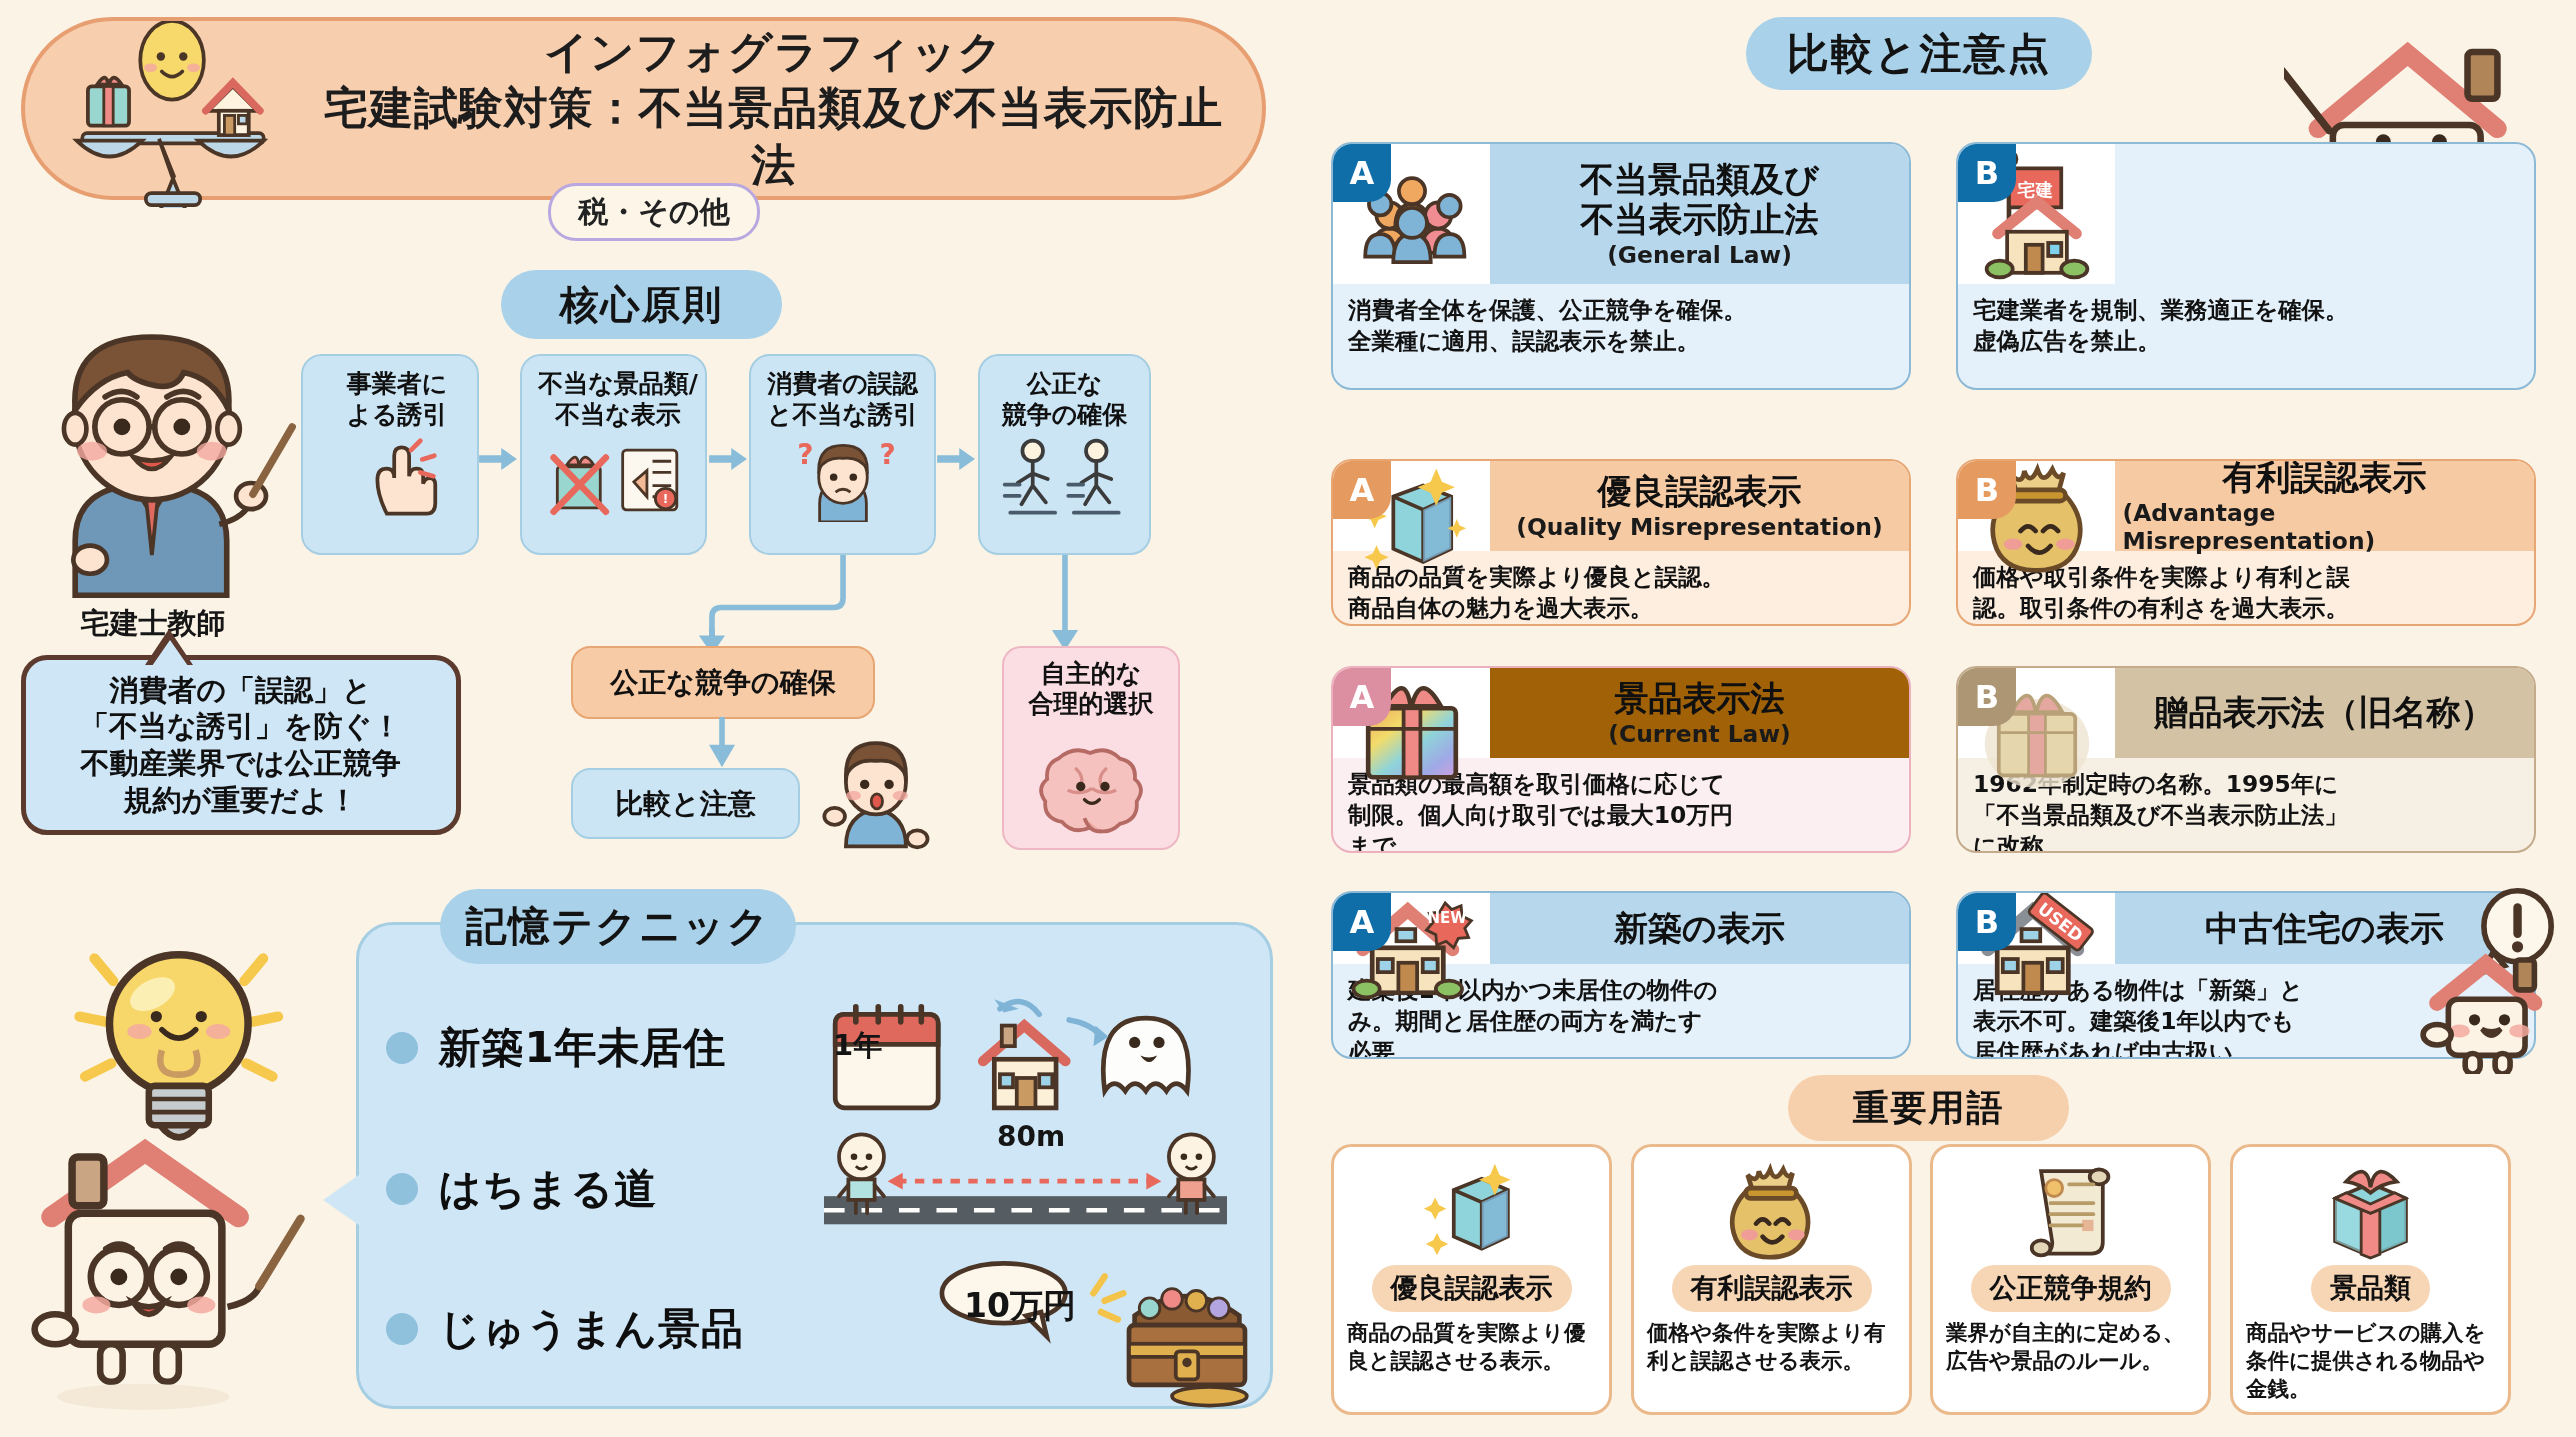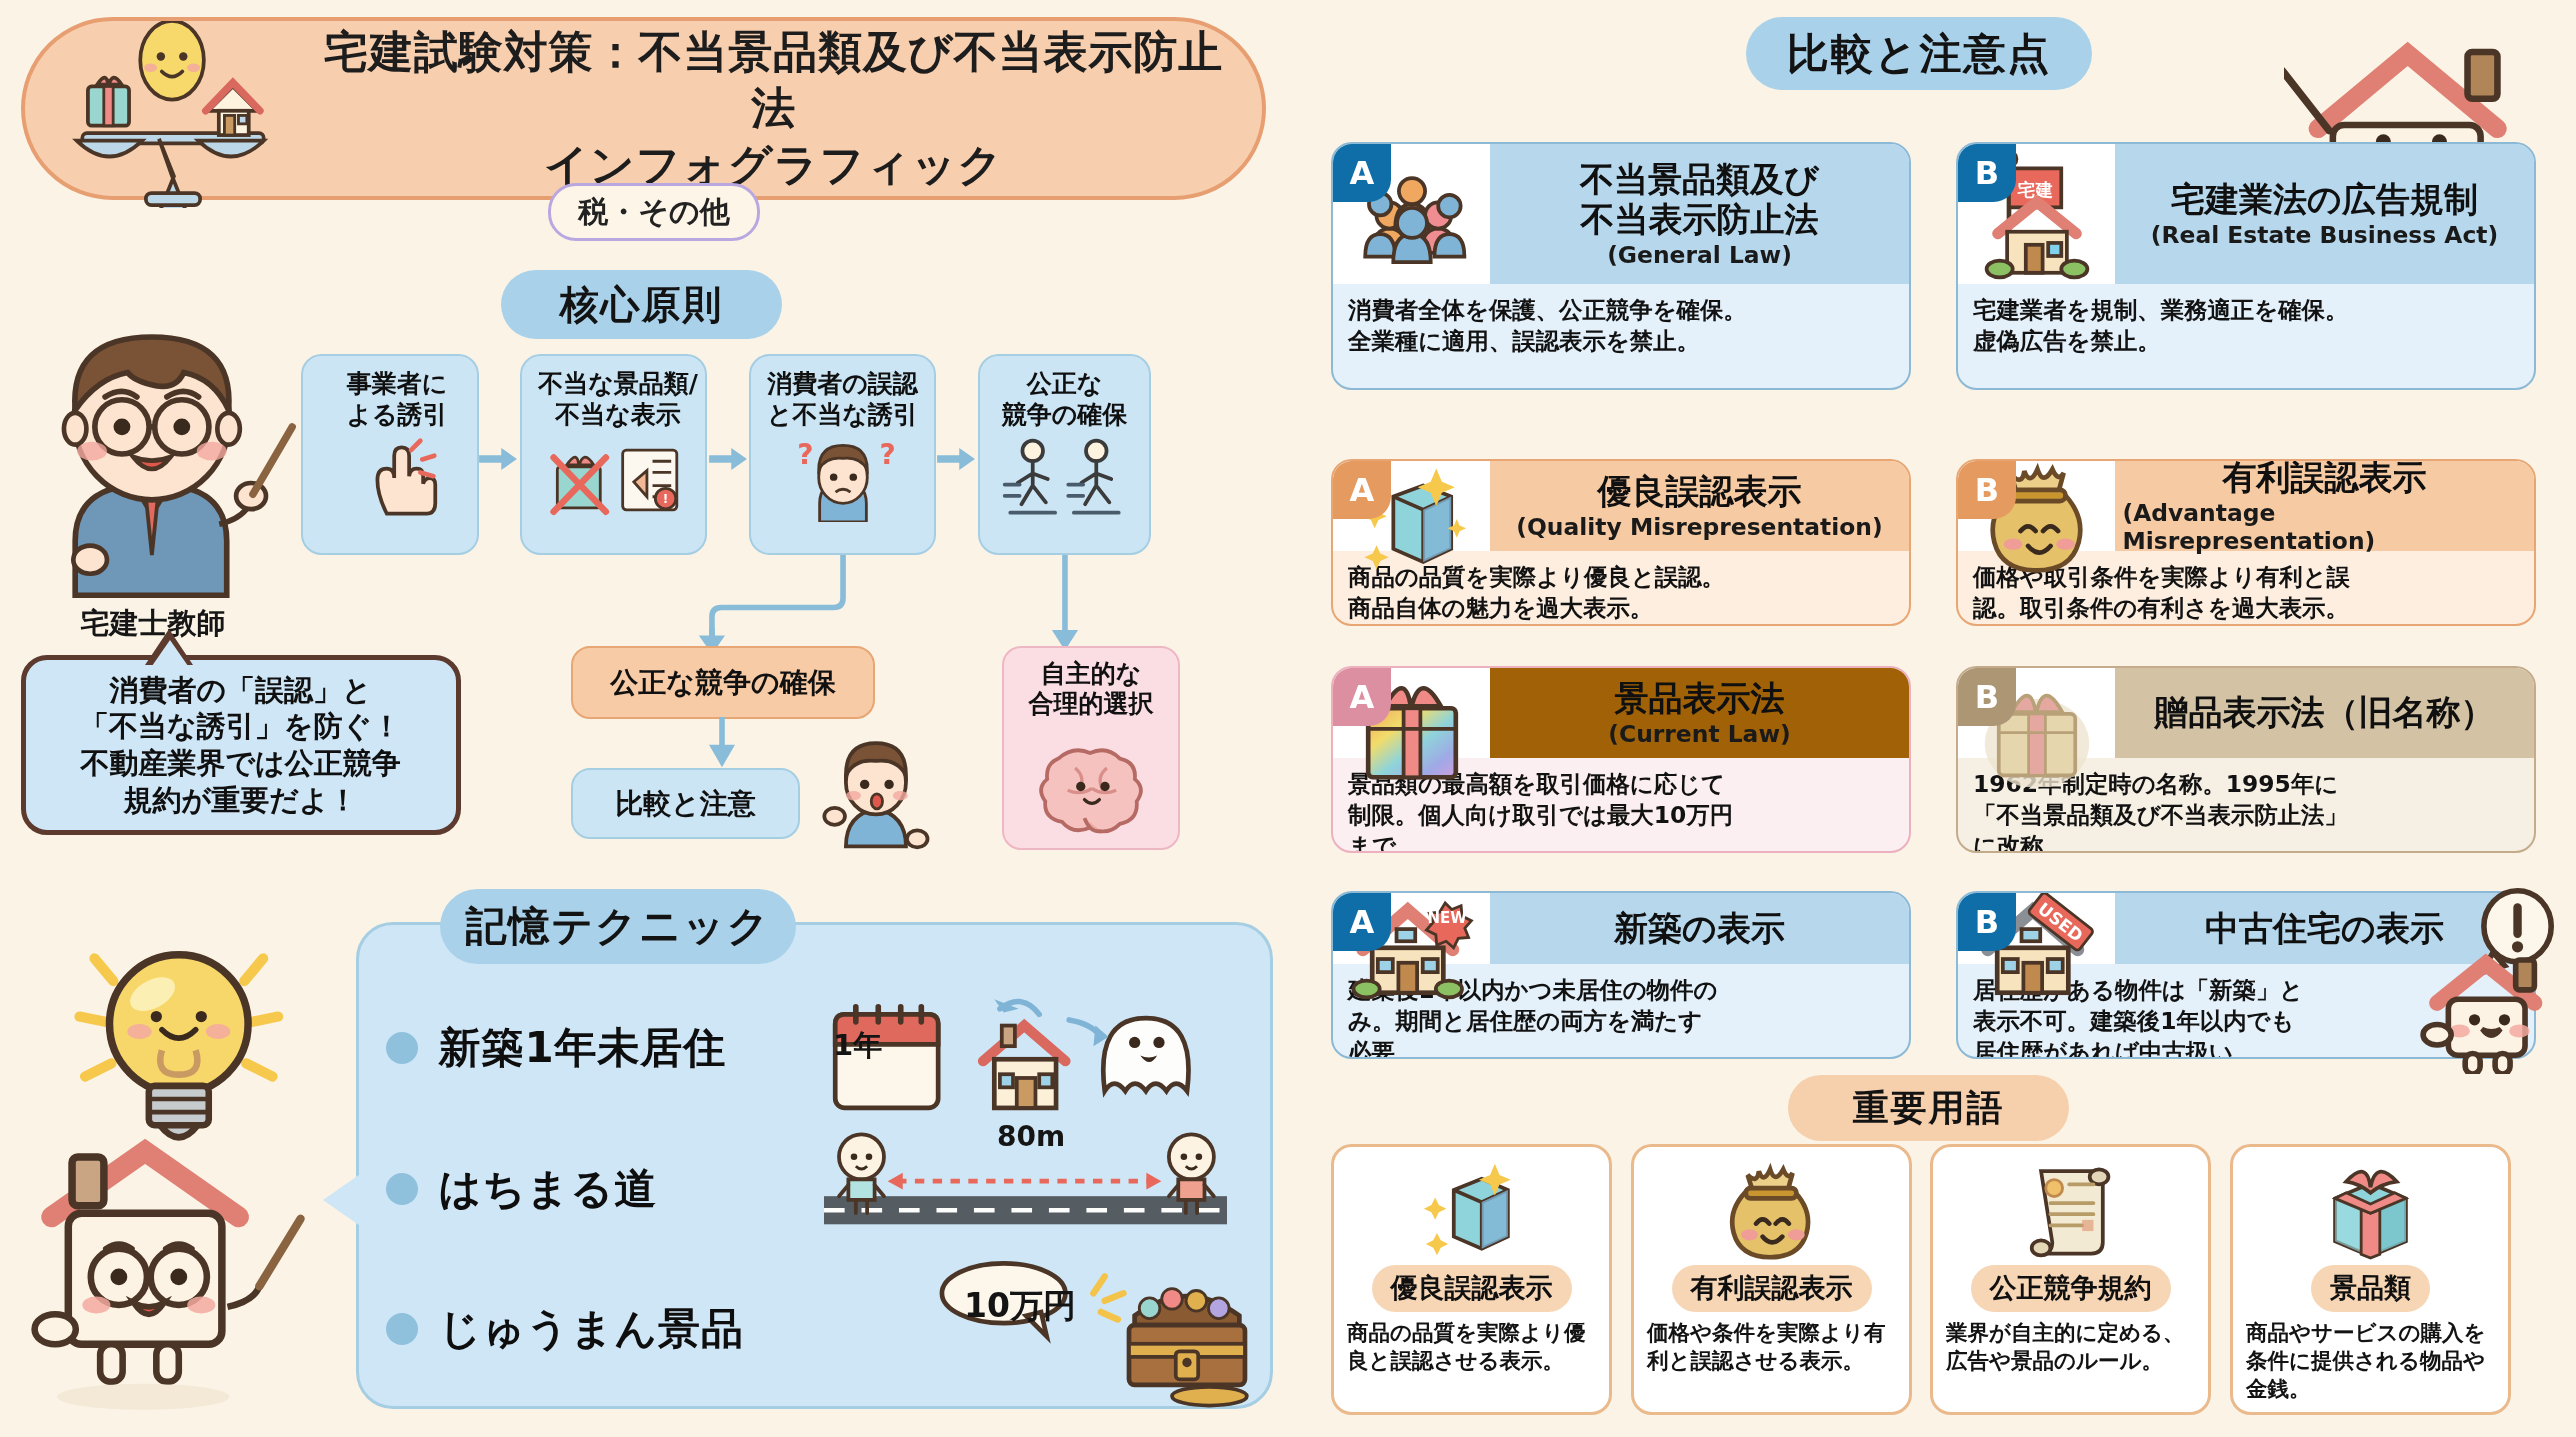--- a/index.html
+++ b/index.html
@@ -188,22 +188,22 @@
 
   svg{display:block;}
 </style>
 </head>
 <body>
 
 <div class="stage">
 
   <div class="abs" id="title-banner">
     <div id="title-text">
+      <div>インフォグラフィック</div>
       <div>宅建試験対策：不当景品類及び不当表示防止法</div>
-      <div>インフォグラフィック</div>
     </div>
   </div>
 
   <div class="abs scale-wrap">
     <svg width="234" height="187" viewBox="0 0 250 200">
 
       <ellipse cx="124" cy="42" rx="34" ry="42" fill="#f7d96b" stroke="#4a3526" stroke-width="4"></ellipse>
       <circle cx="112" cy="38" r="4.5" fill="#4a3526"></circle>
         <circle cx="136" cy="38" r="4.5" fill="#4a3526"></circle>
       <path d="M113 54 q11 11 22 0" stroke="#4a3526" stroke-width="4" fill="none" stroke-linecap="round"></path>
@@ -594,24 +594,20 @@
           <path d="M34 26 h56 v42 h-56z" fill="#e8685c" stroke="#4a3526" stroke-width="4"></path>
           <text x="62" y="56" font-size="19" fill="#fff" text-anchor="middle" font-weight="bold">宅建</text>
           <path d="M22 96 l42 -34 l42 34" fill="none" stroke="#e07f73" stroke-width="12" stroke-linecap="round"></path>
           <rect x="32" y="94" width="64" height="44" fill="#f7e3bd" stroke="#4a3526" stroke-width="4"></rect>
           <rect x="52" y="108" width="18" height="30" fill="#c08a4e" stroke="#4a3526" stroke-width="4"></rect>
           <rect x="76" y="106" width="14" height="14" fill="#7fd1ec" stroke="#4a3526" stroke-width="4"></rect>
           <ellipse cx="24" cy="134" rx="14" ry="9" fill="#8cc163" stroke="#4a3526" stroke-width="4"></ellipse>
           <ellipse cx="104" cy="134" rx="14" ry="9" fill="#8cc163" stroke="#4a3526" stroke-width="4"></ellipse>
         </svg>
       </div>
-      <div class="cmp-head head-blue">
-        <div class="cmp-title" style="white-space:pre-line">宅建業法の広告規制</div>
-        <div class="cmp-sub">(Real Estate Business Act)</div>
-      </div>
     </div>
     <div class="cmp-body">
       <div class="cmp-desc" style="white-space:pre-line">宅建業者を規制、業務適正を確保。
 虚偽広告を禁止。</div>
     </div>
   </div>
 
   <div class="abs cmp" id="c2a">
     <div class="cmp-top" style="height:90px;">
       <div class="cmp-iconpane">

